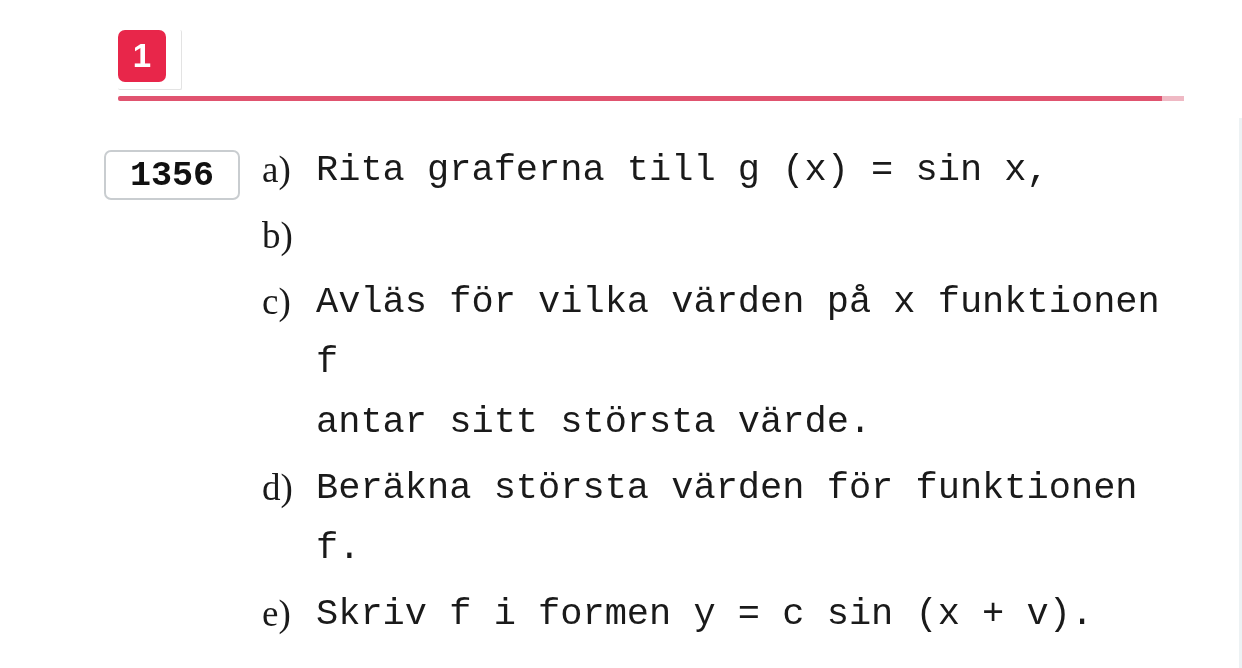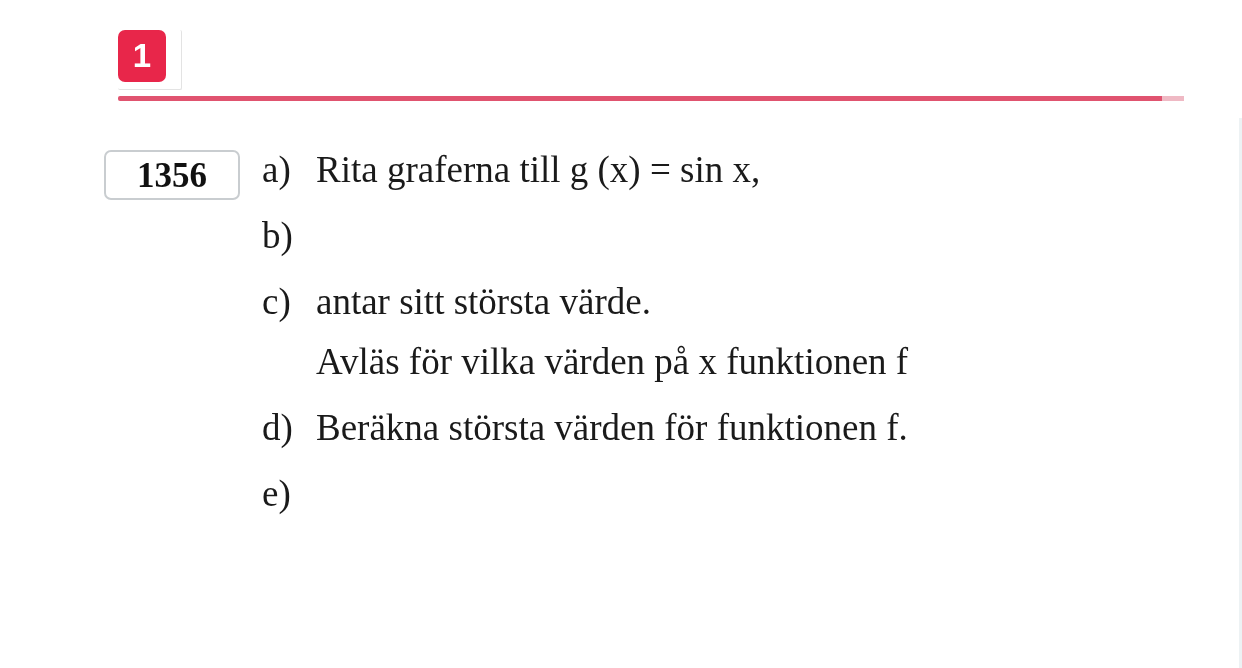--- a/index.html
+++ b/index.html
@@ -88,21 +88,21 @@
   }
   .ex-number {
     position: absolute;
     left: 0;
     top: 10px;
     width: 136px;
     height: 50px;
     border: 2px solid #c9cdd0;
     border-radius: 7px;
     background: #ffffff;
-    font-family: Liberation Serif, serif;
+    font-family: Liberation Mono, monospace;
     font-weight: bold;
     font-size: 35px;
     line-height: 48px;
     text-align: center;
     color: #111111;
     box-sizing: border-box;
   }
   .items {
     position: absolute;
     left: 158px;
@@ -117,20 +117,21 @@
   .item-label {
     width: 54px;
     flex: 0 0 54px;
     font-size: 37px;
     line-height: 60px;
     text-align: left;
   }
   .item-body {
     font-size: 37px;
     line-height: 60px;
+    font-family: Liberation Mono, monospace;
   }
   .line2 {
     display: block;
   }
 </style>
 </head>
 <body>
 
 <div class="header-area">
   <div class="badge-shadow"></div>
@@ -154,30 +155,33 @@
       </div>
     </div>
 
     <div class="item">
       <div class="item-label">b)</div>
     </div>
 
     <div class="item">
       <div class="item-label">c)</div>
       <div class="item-body">
+        <span class="line2">Avläs för vilka värden på x funktionen f</span>
         <span class="line2">antar sitt största värde.</span>
-        <span class="line2">Avläs för vilka värden på x funktionen f</span>
       </div>
     </div>
 
     <div class="item">
       <div class="item-label">d)</div>
       <div class="item-body">
         <span class="line2">Beräkna största värden för funktionen f.</span>
       </div>
     </div>
 
     <div class="item">
       <div class="item-label">e)</div>
+      <div class="item-body">
+        <span class="line2">Skriv f i formen y = c sin (x + v).</span>
+      </div>
     </div>
 
   </div>
 </div>
 
 </body></html>

